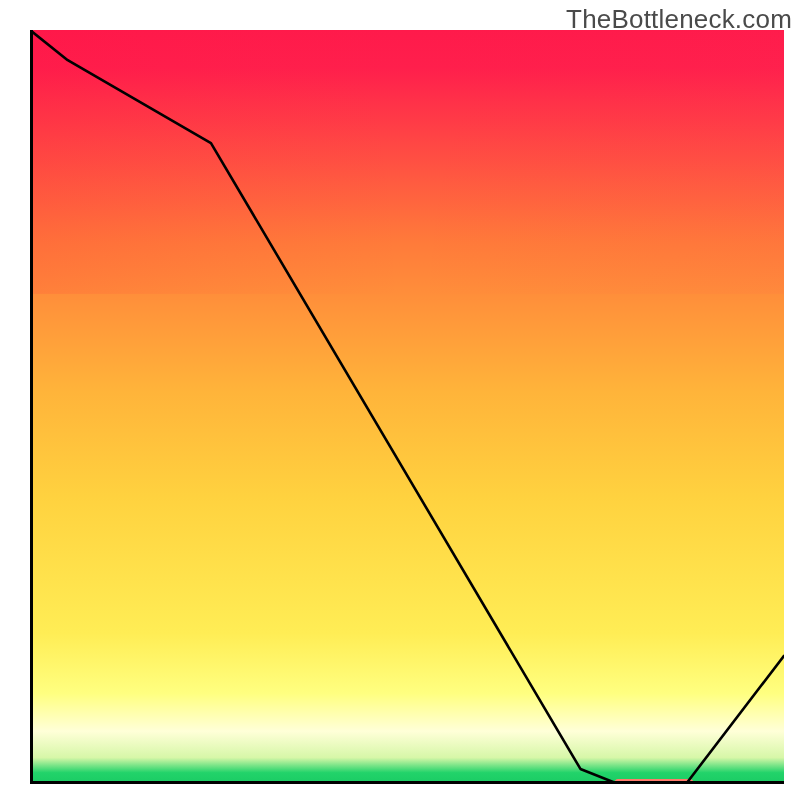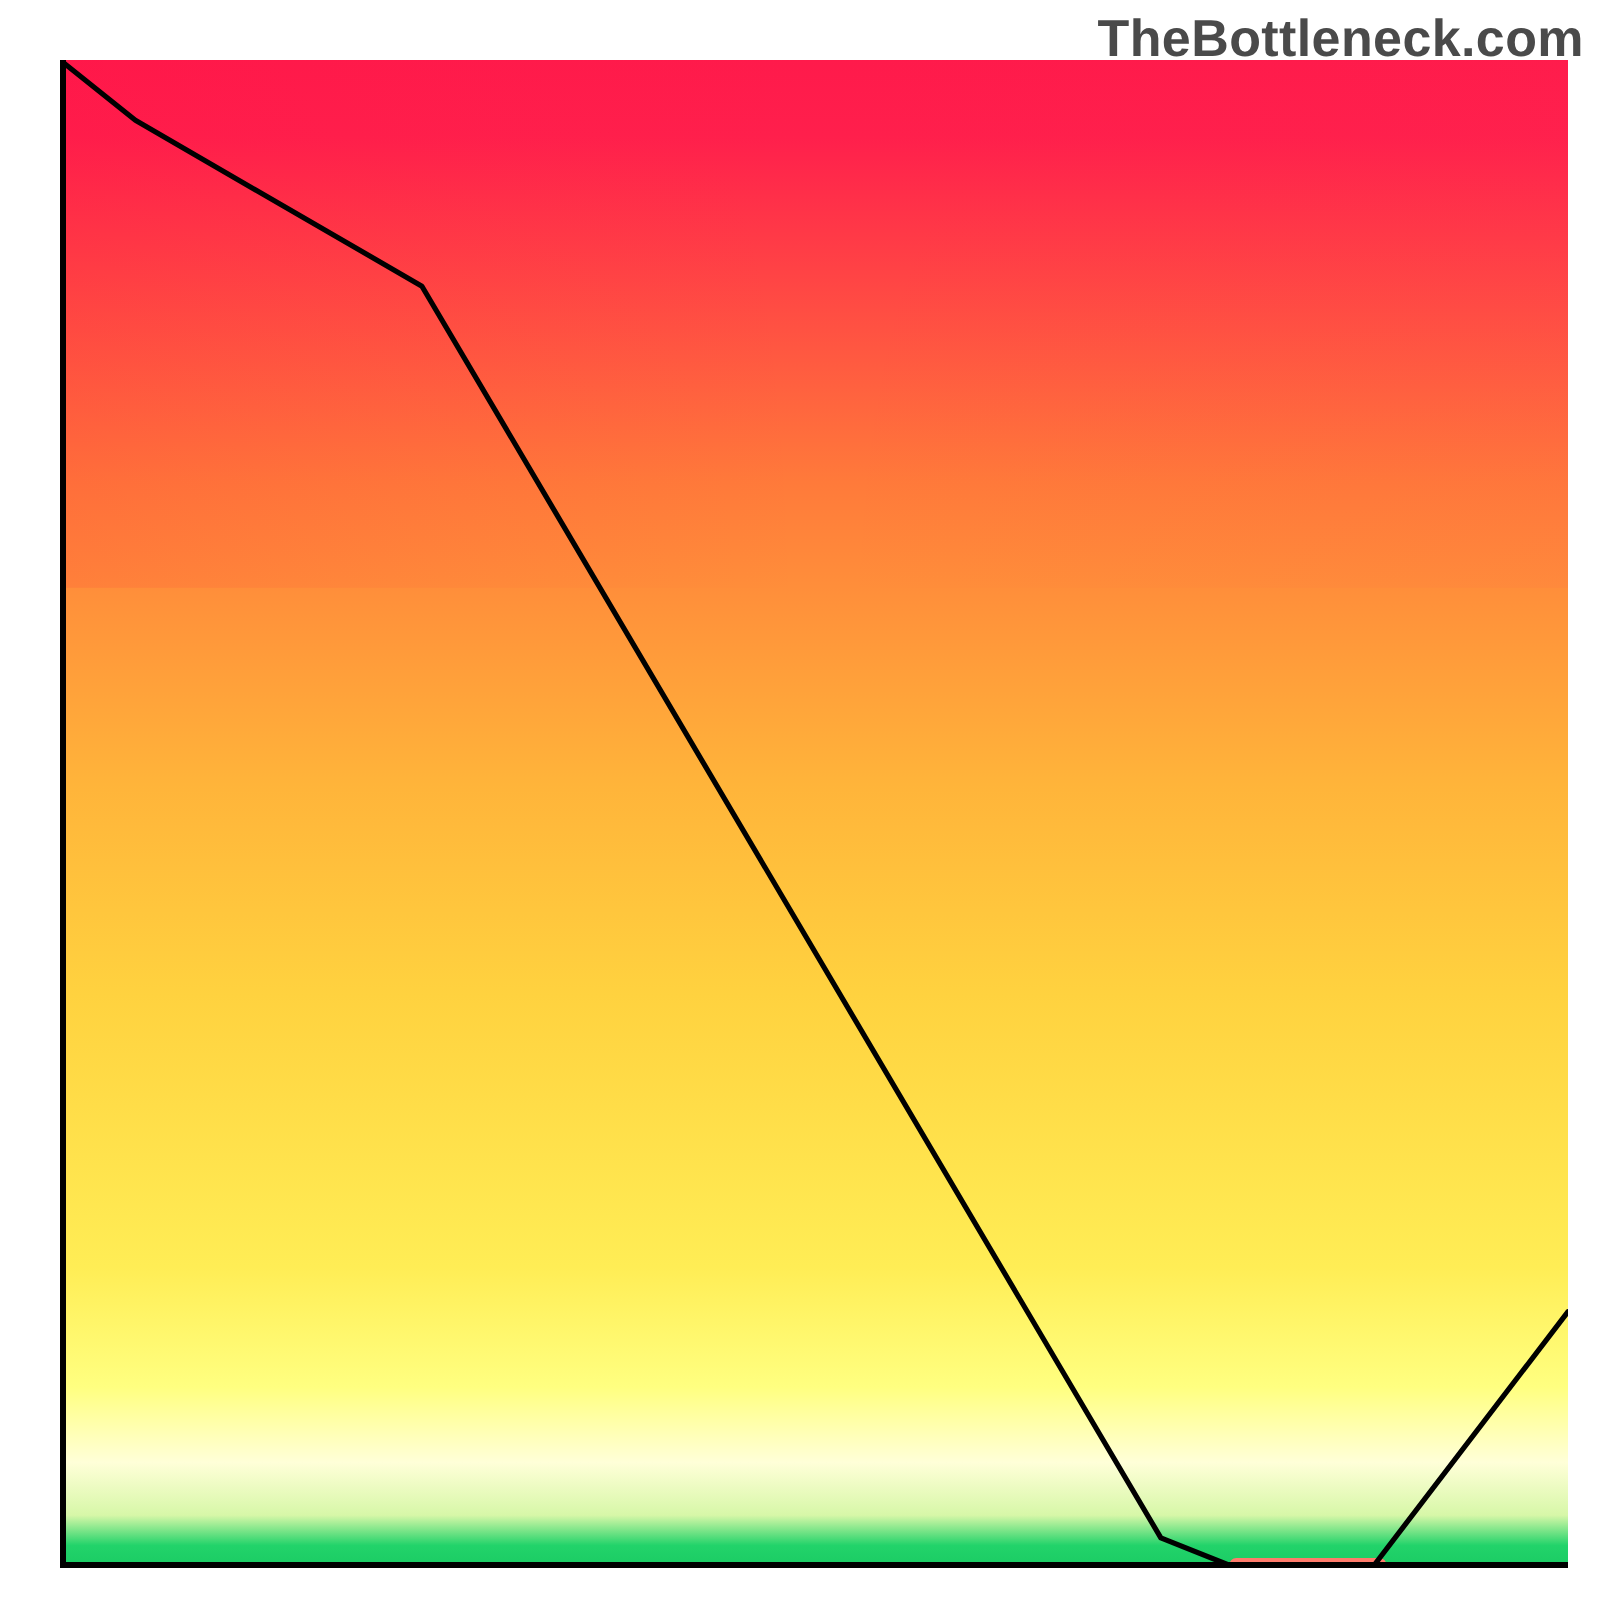--- a/index.html
+++ b/index.html
@@ -15,21 +15,21 @@
     position: relative;
     width: 800px;
     height: 800px;
   }
   .watermark {
     position: absolute;
     top: 4px;
     right: 8px;
     color: #4a4a4a;
     font-size: 26px;
-    font-weight: 700;
+    font-weight: 400;
     letter-spacing: 0.2px;
     z-index: 5;
     text-align: right;
   }
   .plot {
     position: absolute;
     left: 30px;
     top: 30px;
     width: 754px;
     height: 754px;

